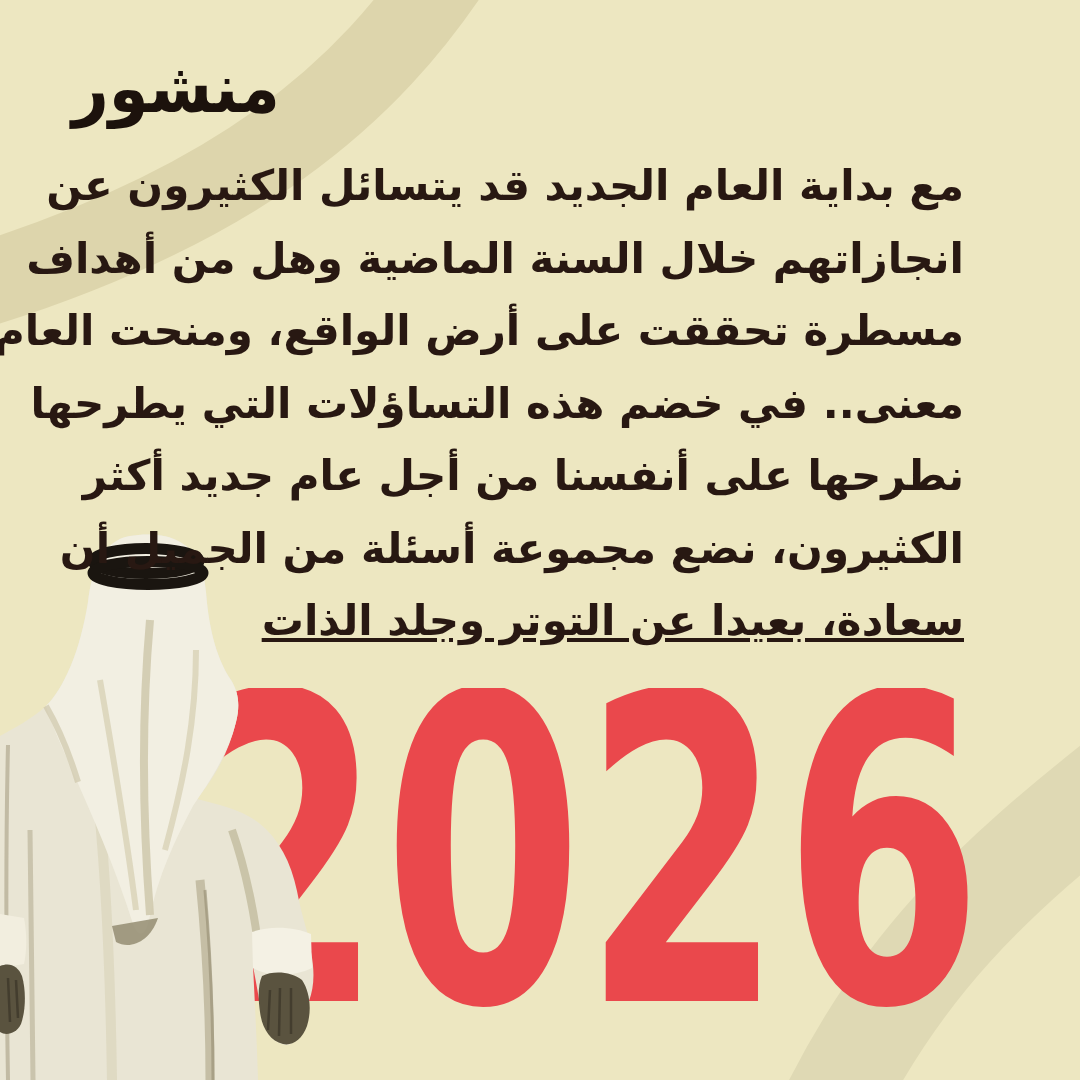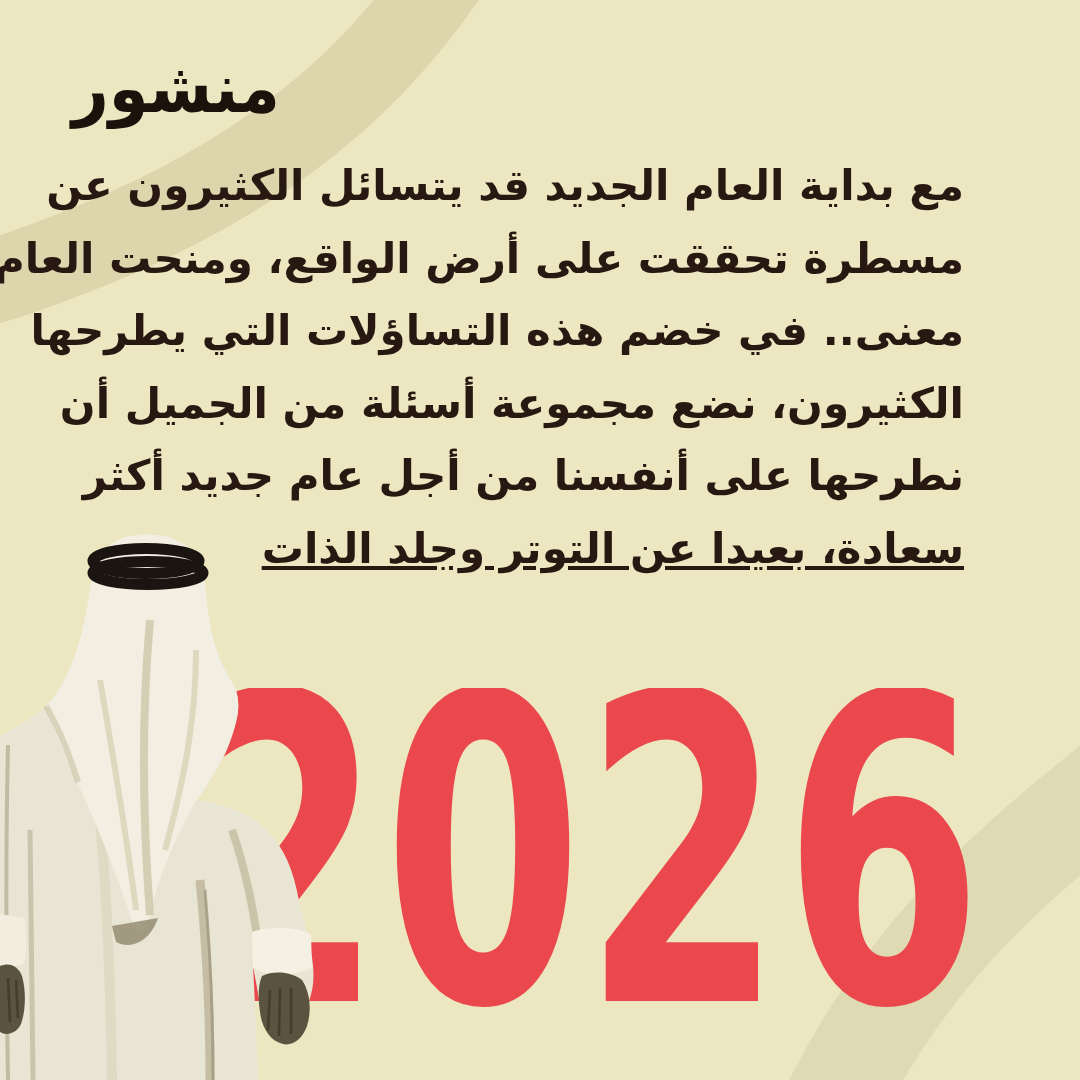--- a/index.html
+++ b/index.html
@@ -125,20 +125,21 @@
     <path d="M 262 446 C 274 440 292 442 302 450 C 310 462 312 480 307 496 C 302 510 292 516 283 514 C 270 511 262 498 260 482 C 258 468 258 455 262 446 Z" fill="#5A533F"></path>
     <path d="M 270 460 L 268 500 M 280 458 L 279 506 M 291 458 L 291 504" stroke="#433D2E" stroke-width="2.5" fill="none"></path>
     <path d="M 0 436 C 10 432 18 436 22 446 C 26 460 26 480 21 494 C 16 504 6 506 0 502 Z" fill="#5A533F"></path>
     <path d="M 8 448 L 10 492 M 16 450 L 18 488" stroke="#433D2E" stroke-width="2.5" fill="none"></path>
   </svg>
 
   <div class="logo">منشور</div>
 
   <div class="article">
     <div class="line">مع بداية العام الجديد قد يتسائل الكثيرون عن</div>
+    <div class="line">انجازاتهم خلال السنة الماضية وهل من أهداف</div>
     <div class="line">مسطرة تحققت على أرض الواقع، ومنحت العام</div>
     <div class="line">معنى.. في خضم هذه التساؤلات التي يطرحها</div>
+    <div class="line inset">نطرحها على أنفسنا من أجل عام جديد أكثر</div>
     <div class="line">الكثيرون، نضع مجموعة أسئلة من الجميل أن</div>
-    <div class="line inset">نطرحها على أنفسنا من أجل عام جديد أكثر</div>
     <div class="line last">سعادة، بعيدا عن التوتر وجلد الذات</div>
   </div>
 
 </div>
 
 </body></html>

